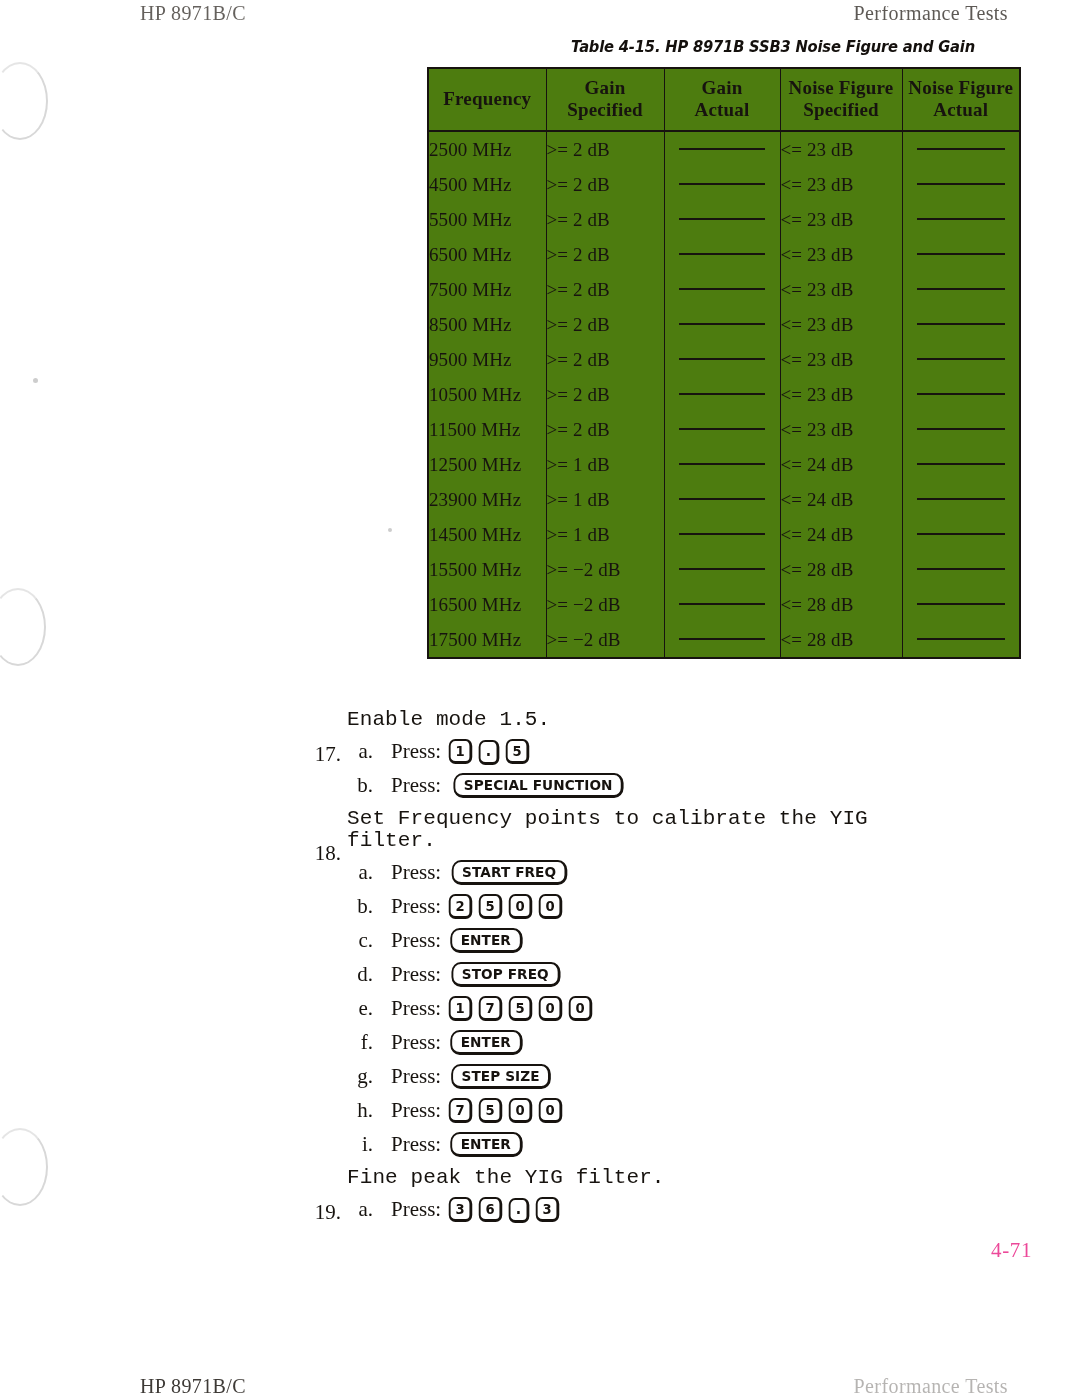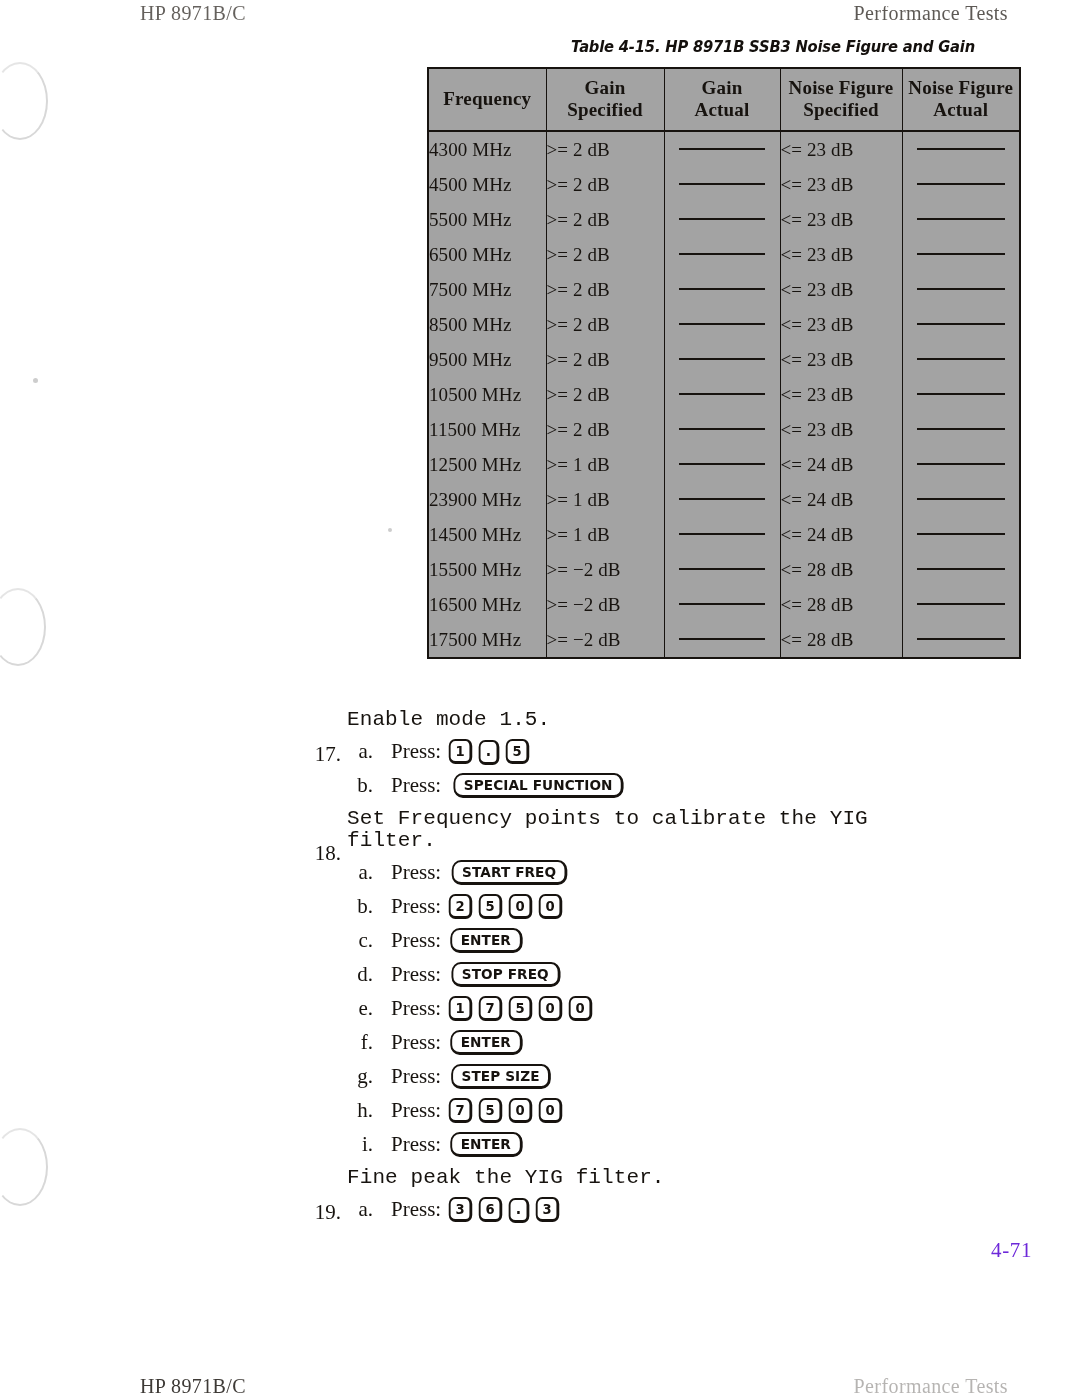--- a/index.html
+++ b/index.html
@@ -112,21 +112,21 @@
     font-size: 15.5px;
     letter-spacing: -0.2px;
     color: #14100d;
     margin-bottom: 11px;
     transform: scaleX(0.95);
   }
   table.perf {
     border-collapse: collapse;
     width: 592px;
     table-layout: fixed;
-    background: #a3a3a3;
+    background: #4d7c0f;
     border: 2.2px solid #17130f;
   }
   table.perf col.c-freq  { width: 118px; }
   table.perf col.c-gs    { width: 118px; }
   table.perf col.c-ga    { width: 116px; }
   table.perf col.c-nfs   { width: 122px; }
   table.perf col.c-nfa   { width: 118px; }
 
   table.perf thead th {
     font-weight: bold;
@@ -256,21 +256,21 @@
     margin-right: 5px;
   }
 
   
   .pageno {
     position: absolute;
     right: 48px;
     top: 1238px;
     font-size: 21px;
     letter-spacing: .6px;
-    color: #6d28d9;
+    color: #ec4899;
   }
 </style>
 </head>
 <body>
 
 <div class="punch p1"></div>
 <div class="punch p2"></div>
 <div class="punch p3"></div>
 <div class="speck" style="left:33px;  top:378px; width:5px; height:5px;"></div>
 <div class="speck" style="left:388px; top:528px; width:4px; height:4px;"></div>
@@ -315,21 +315,21 @@
           <span class="ln">Specified</span>
         </th>
         <th>
           <span class="ln">Noise Figure</span>
           <span class="ln">Actual</span>
         </th>
       </tr>
     </thead>
     <tbody id="tbl-body">
         <tr>
-          <td class="freq">4300 MHz</td>
+          <td class="freq">2500 MHz</td>
           <td class="spec">&gt;= 2 dB</td>
           <td class="blank"><span class="fillline"></span></td>
           <td class="nfspec">&lt;= 23 dB</td>
           <td class="blank nfa"><span class="fillline"></span></td>
         </tr>
         <tr>
           <td class="freq">4500 MHz</td>
           <td class="spec">&gt;= 2 dB</td>
           <td class="blank"><span class="fillline"></span></td>
           <td class="nfspec">&lt;= 23 dB</td>

